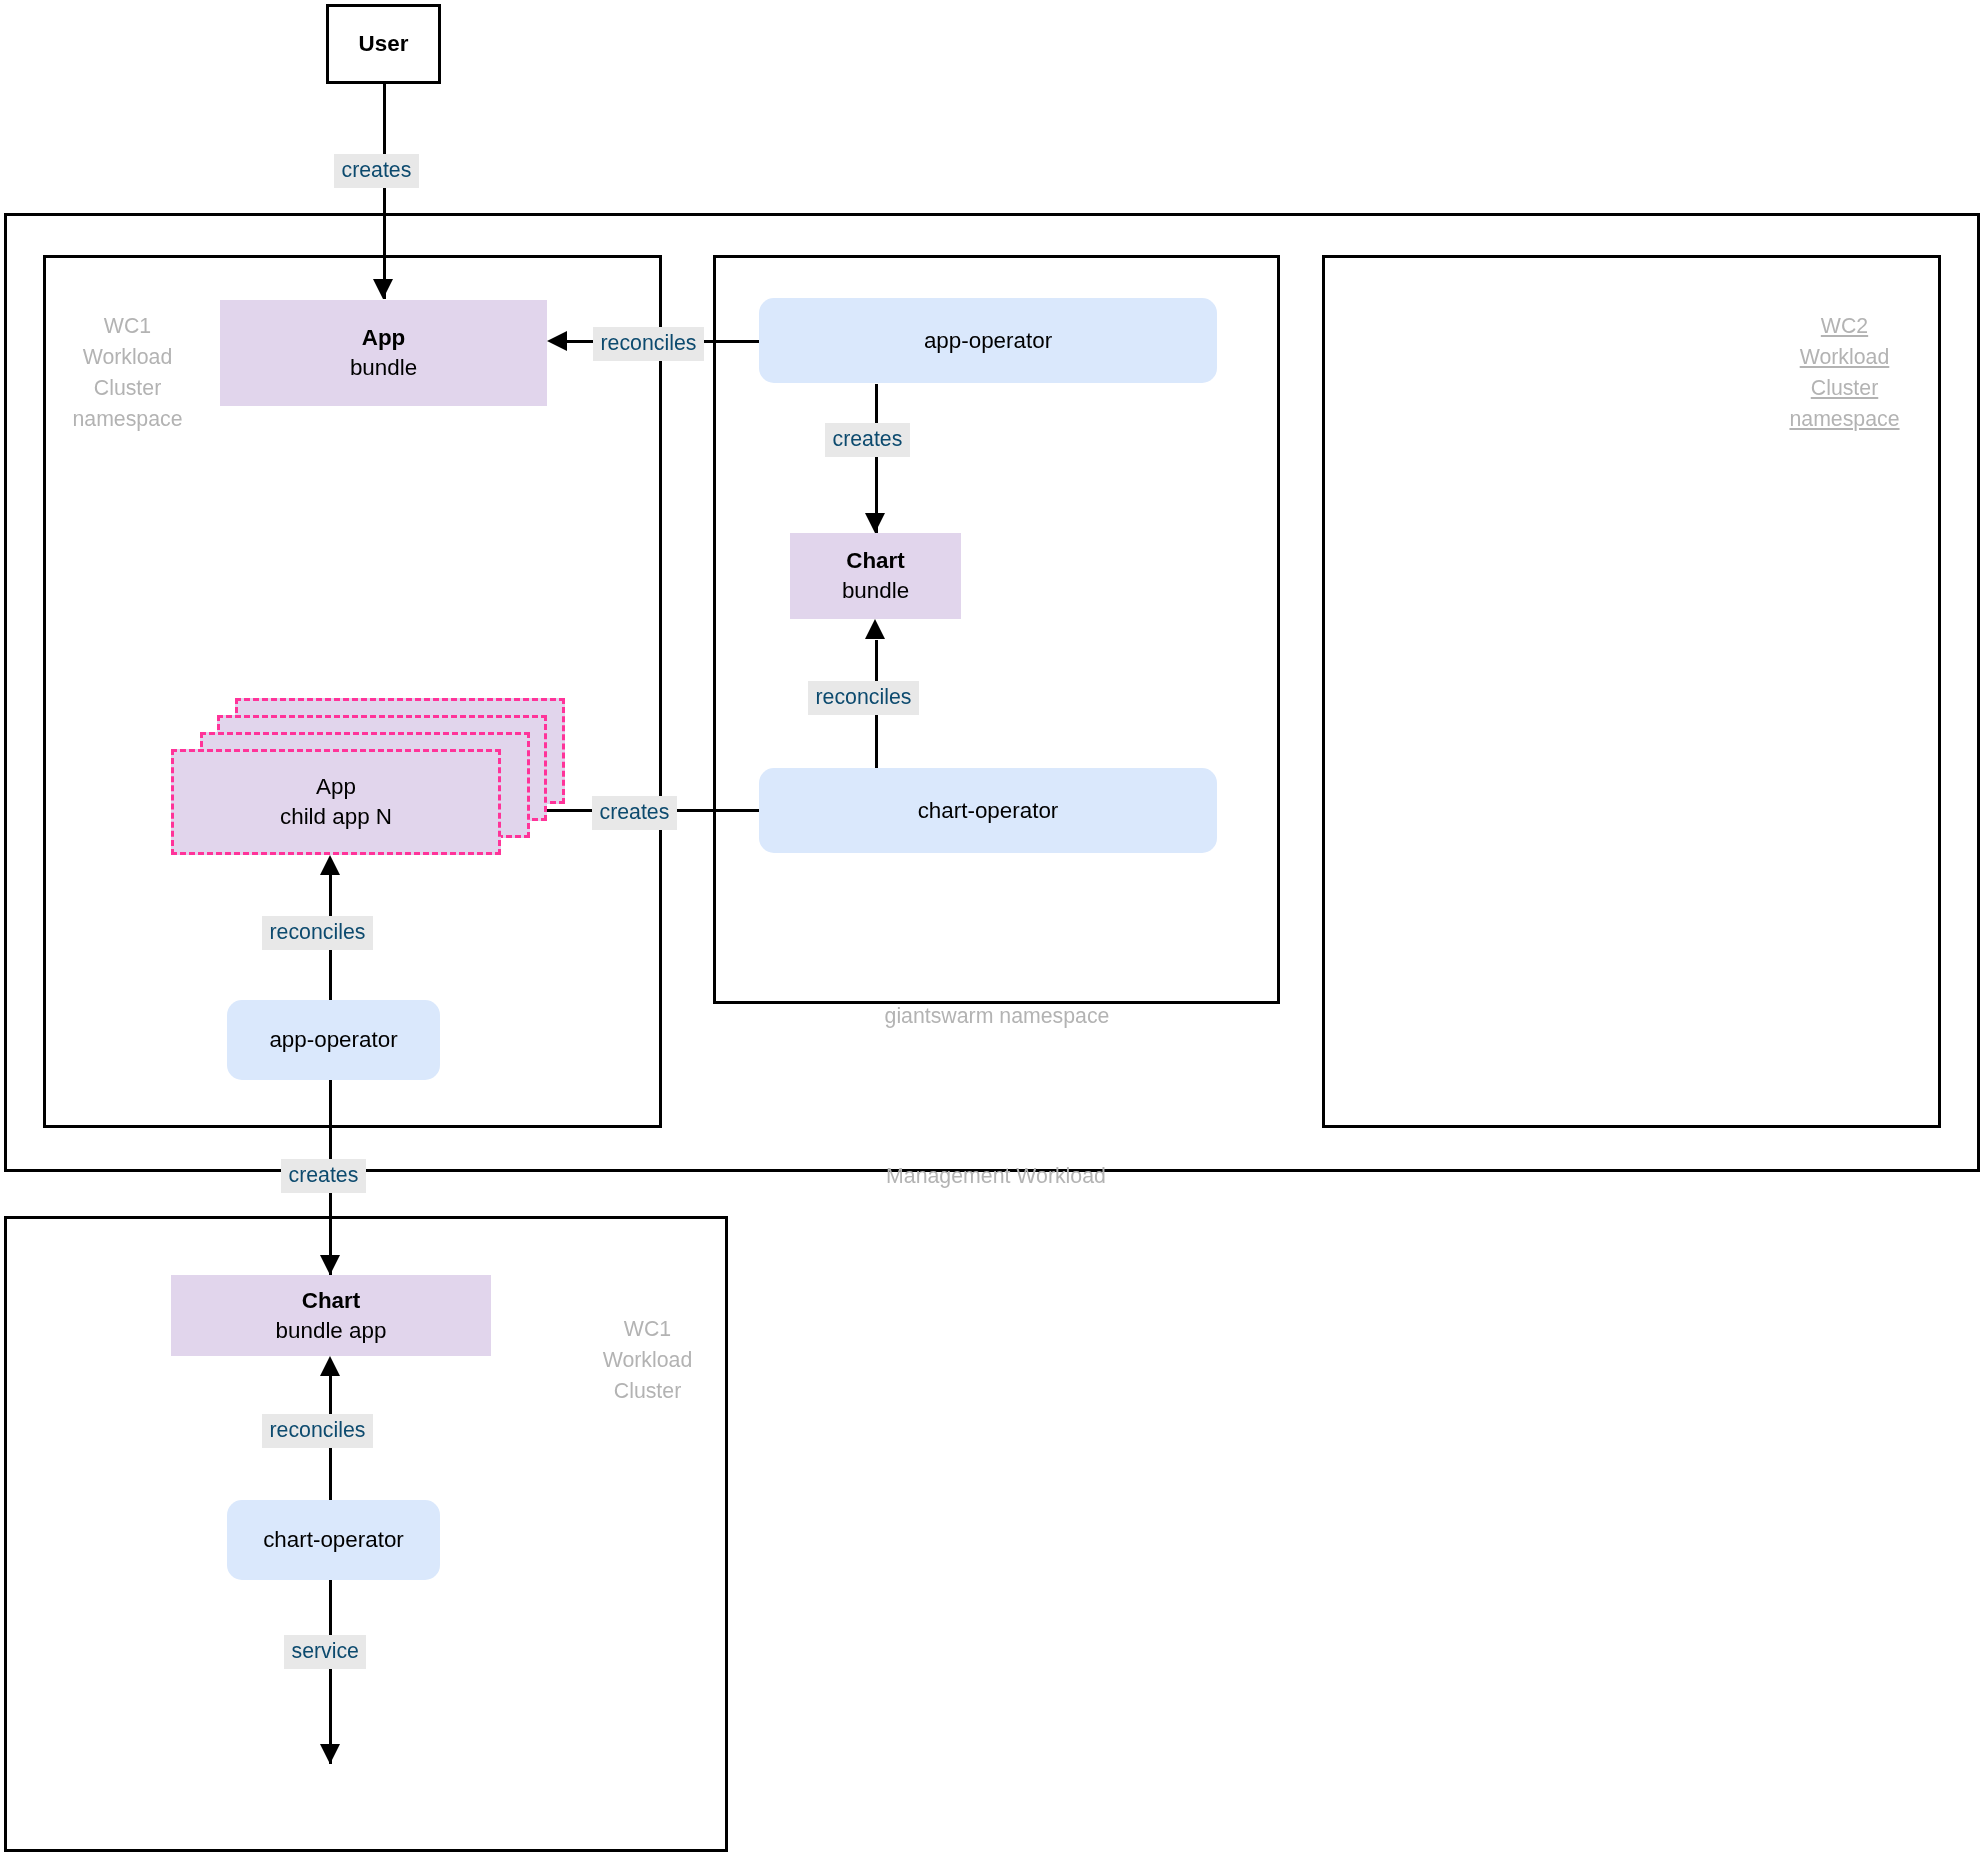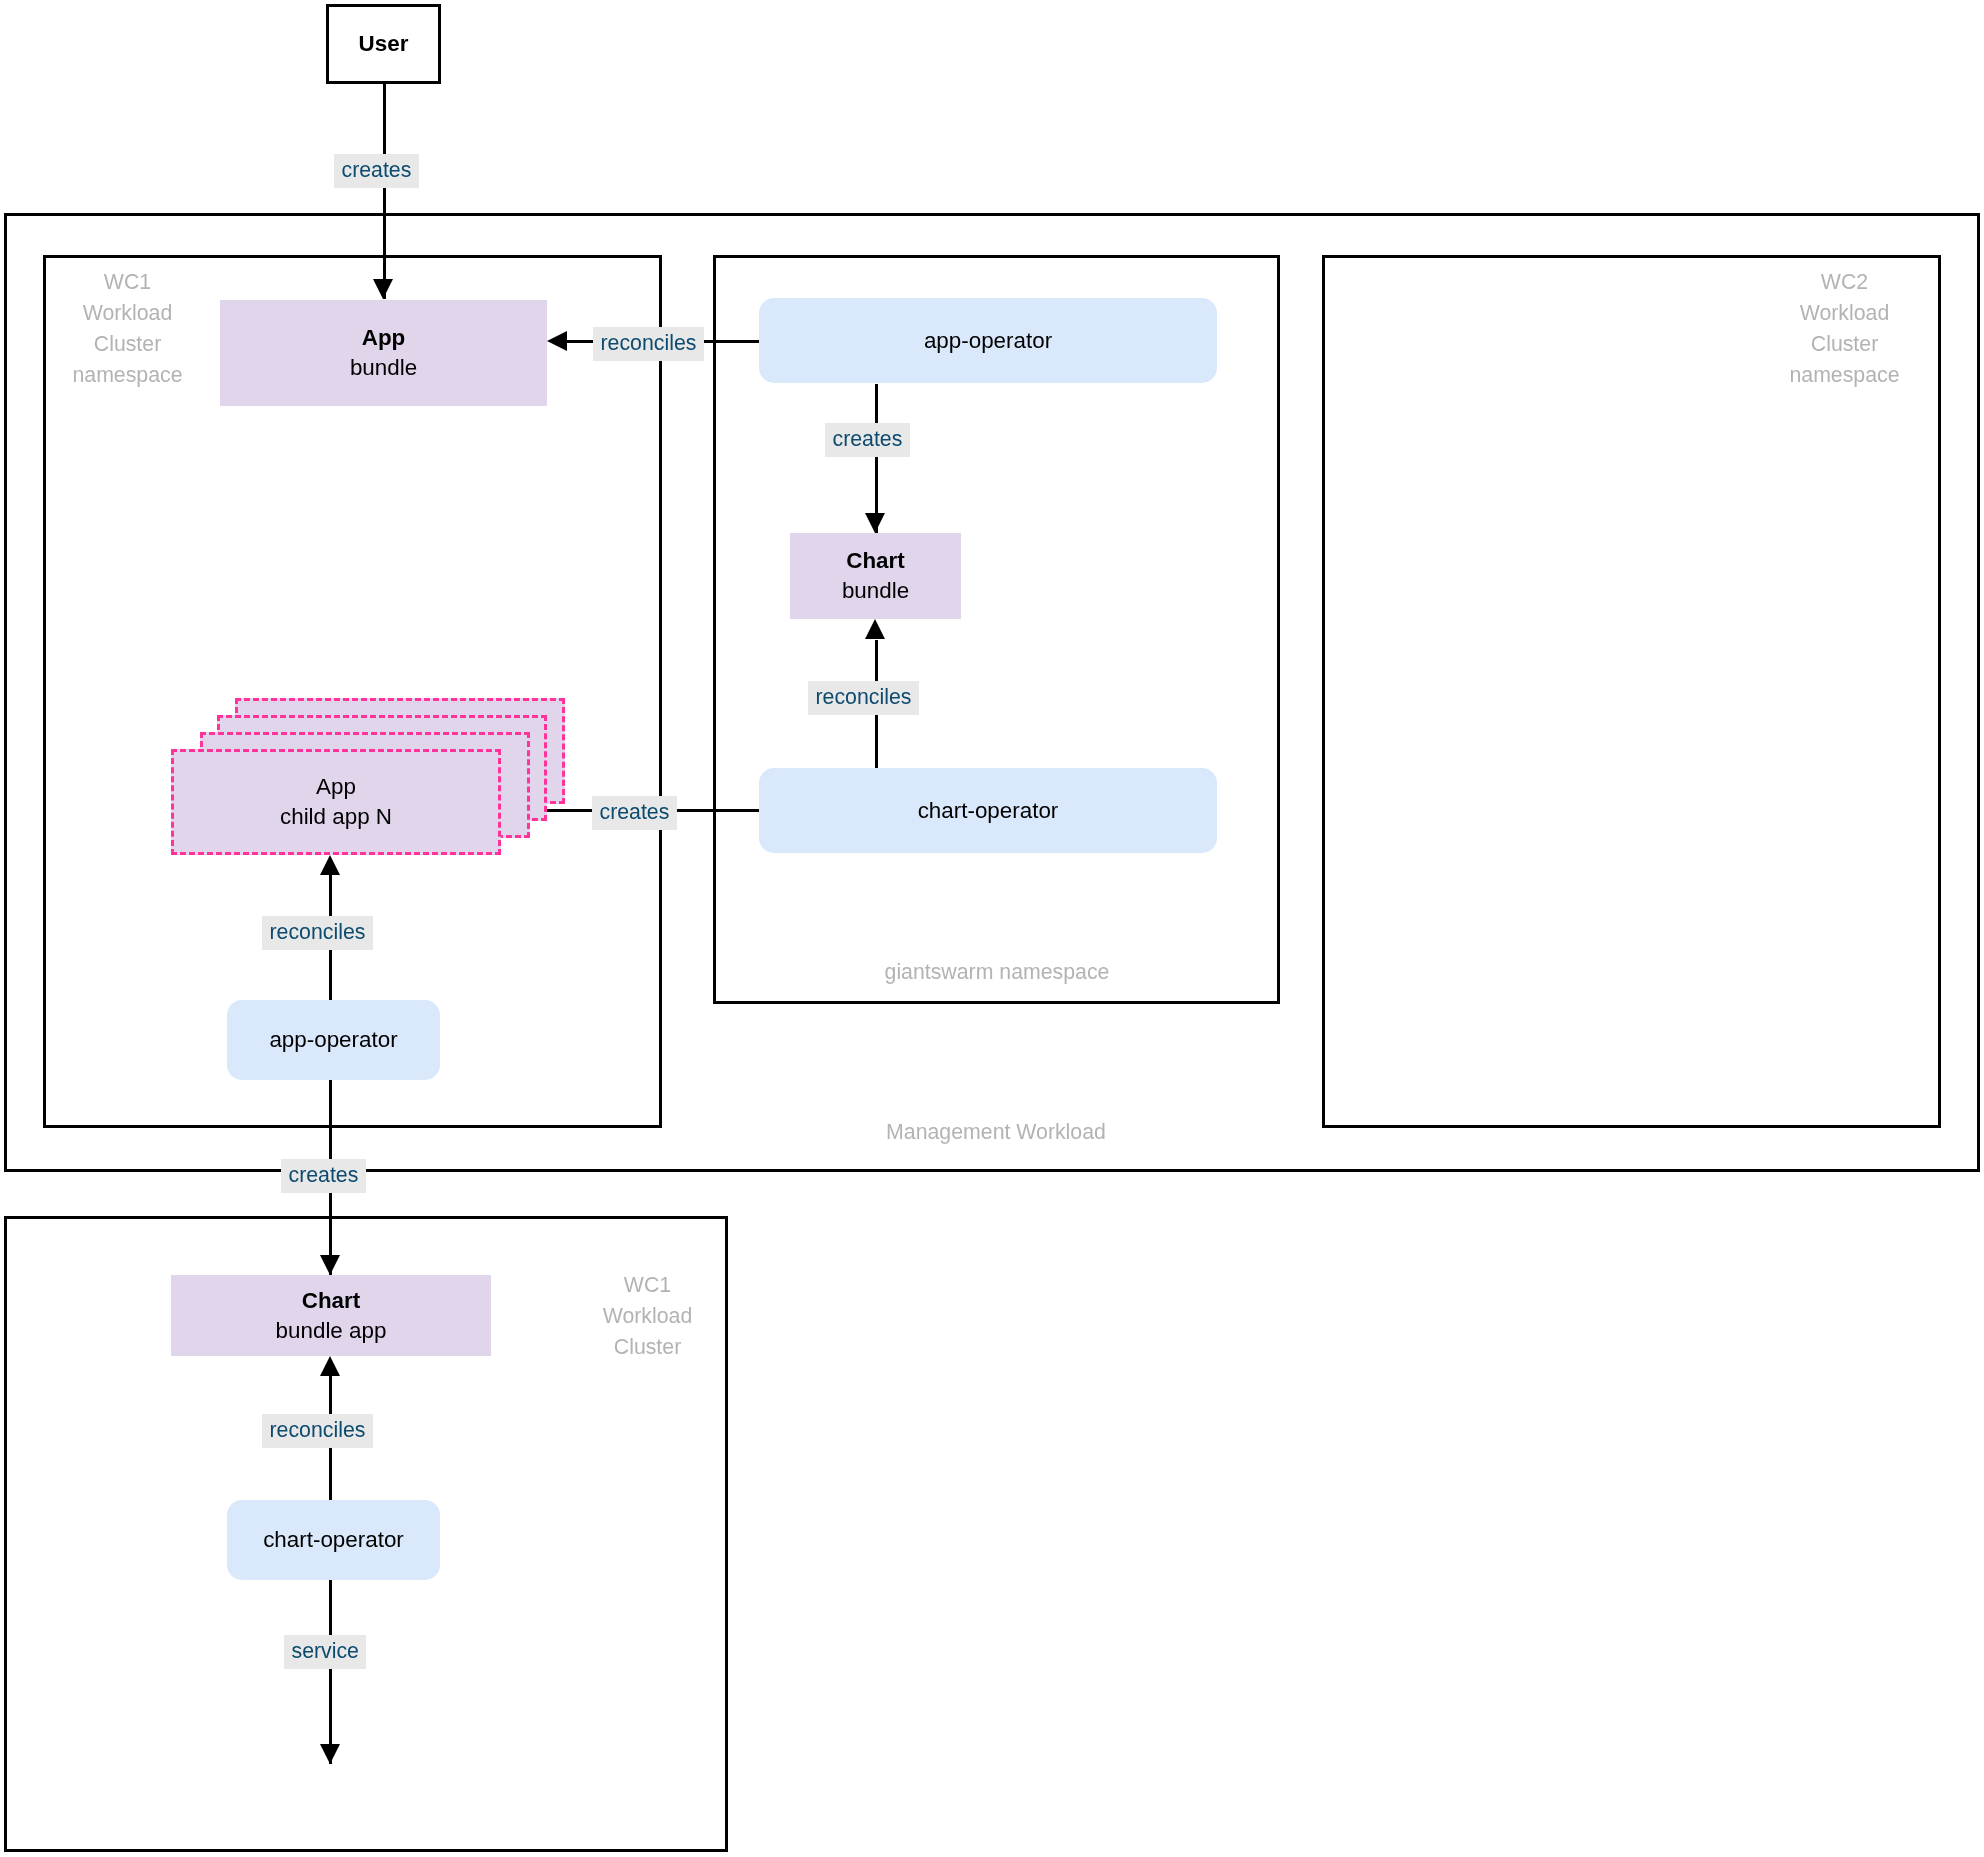--- a/index.html
+++ b/index.html
@@ -26,20 +26,21 @@
     background: transparent;
   }
   .frame-label {
     position: absolute;
     color: #b3b3b3;
     font-size: 21.3px;
     line-height: 31px;
     text-align: center;
     white-space: pre-line;
     font-family: "Liberation Sans", sans-serif;
+    margin-top: 44px;
   }
 
   
   .node {
     position: absolute;
     box-sizing: border-box;
     display: flex;
     flex-direction: column;
     align-items: center;
     justify-content: center;
@@ -197,21 +198,21 @@
 
   <div class="edge-v" style="left:329px; top:874px; width:2.7px; height:133px;"></div>
   <div class="arrow arrow-up" style="left:320px; top:855px;"></div>
   <div class="edge-label" style="left:262px; top:916px;">reconciles</div>
 
   <div class="node node-blue" style="left:227px; top:1000px; width:213px; height:80px;">
     <div class="sub">app-operator</div>
   </div>
 
   <div class="frame" style="left:1322px; top:255px; width:619px; height:873px;"></div>
-  <div class="frame-label" style="left:1770px; top:267px; width:149px;">WC2
+  <div class="frame-label" style="left:1770px; top:267px; width:149px;text-decoration:underline;">WC2
 Workload
 Cluster
 namespace</div>
 
   <div class="edge-v" style="left:329px; top:1080px; width:2.7px; height:195px;"></div>
   <div class="arrow arrow-down" style="left:320px; top:1255px;"></div>
   <div class="edge-label" style="left:281px; top:1159px;">creates</div>
 
   <div class="frame" style="left:4.3px; top:1216px; width:724px; height:636px;"></div>
   <div class="frame-label" style="left:581px; top:1270px; width:133px;">WC1

